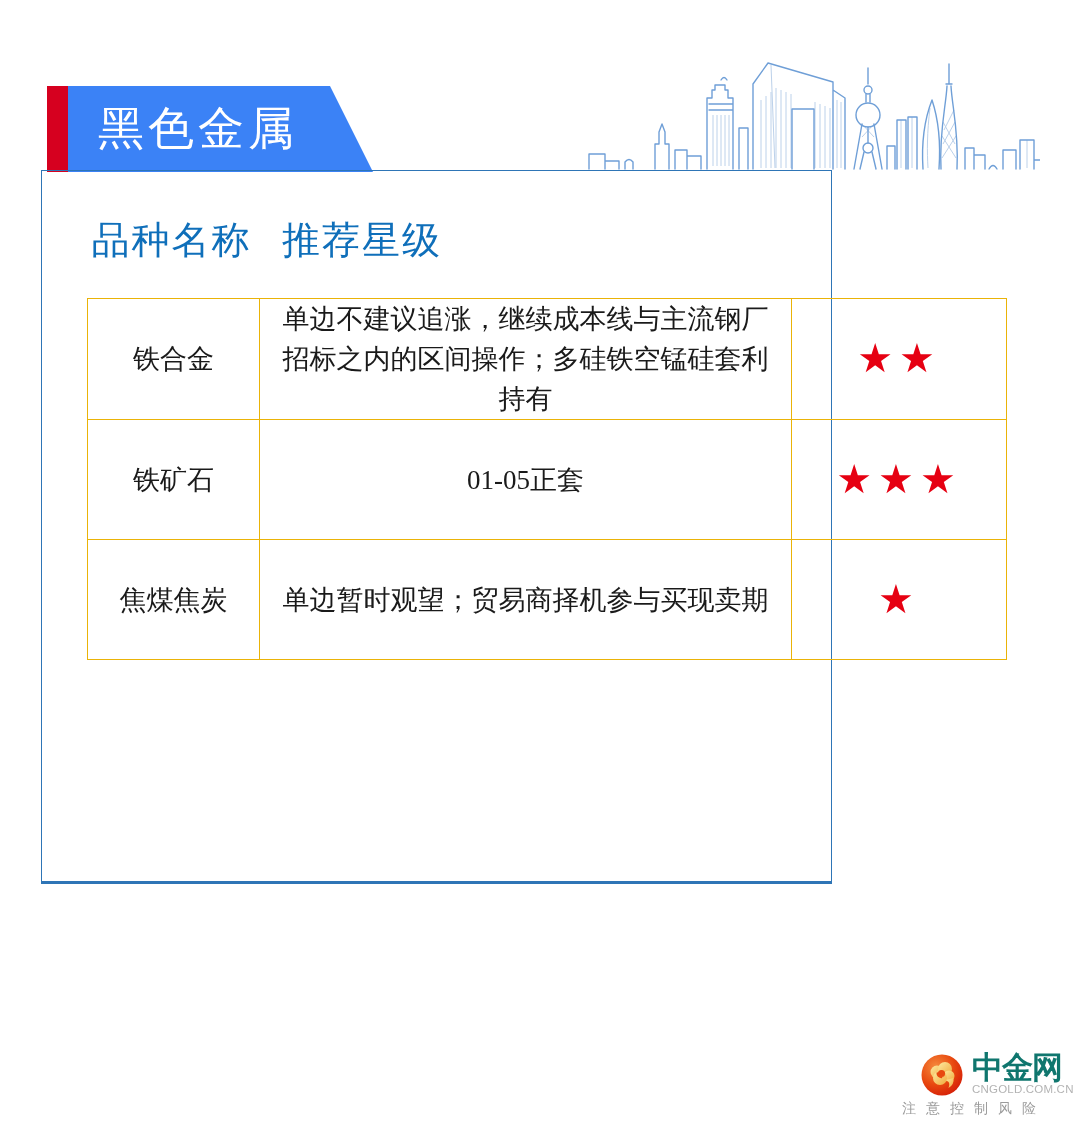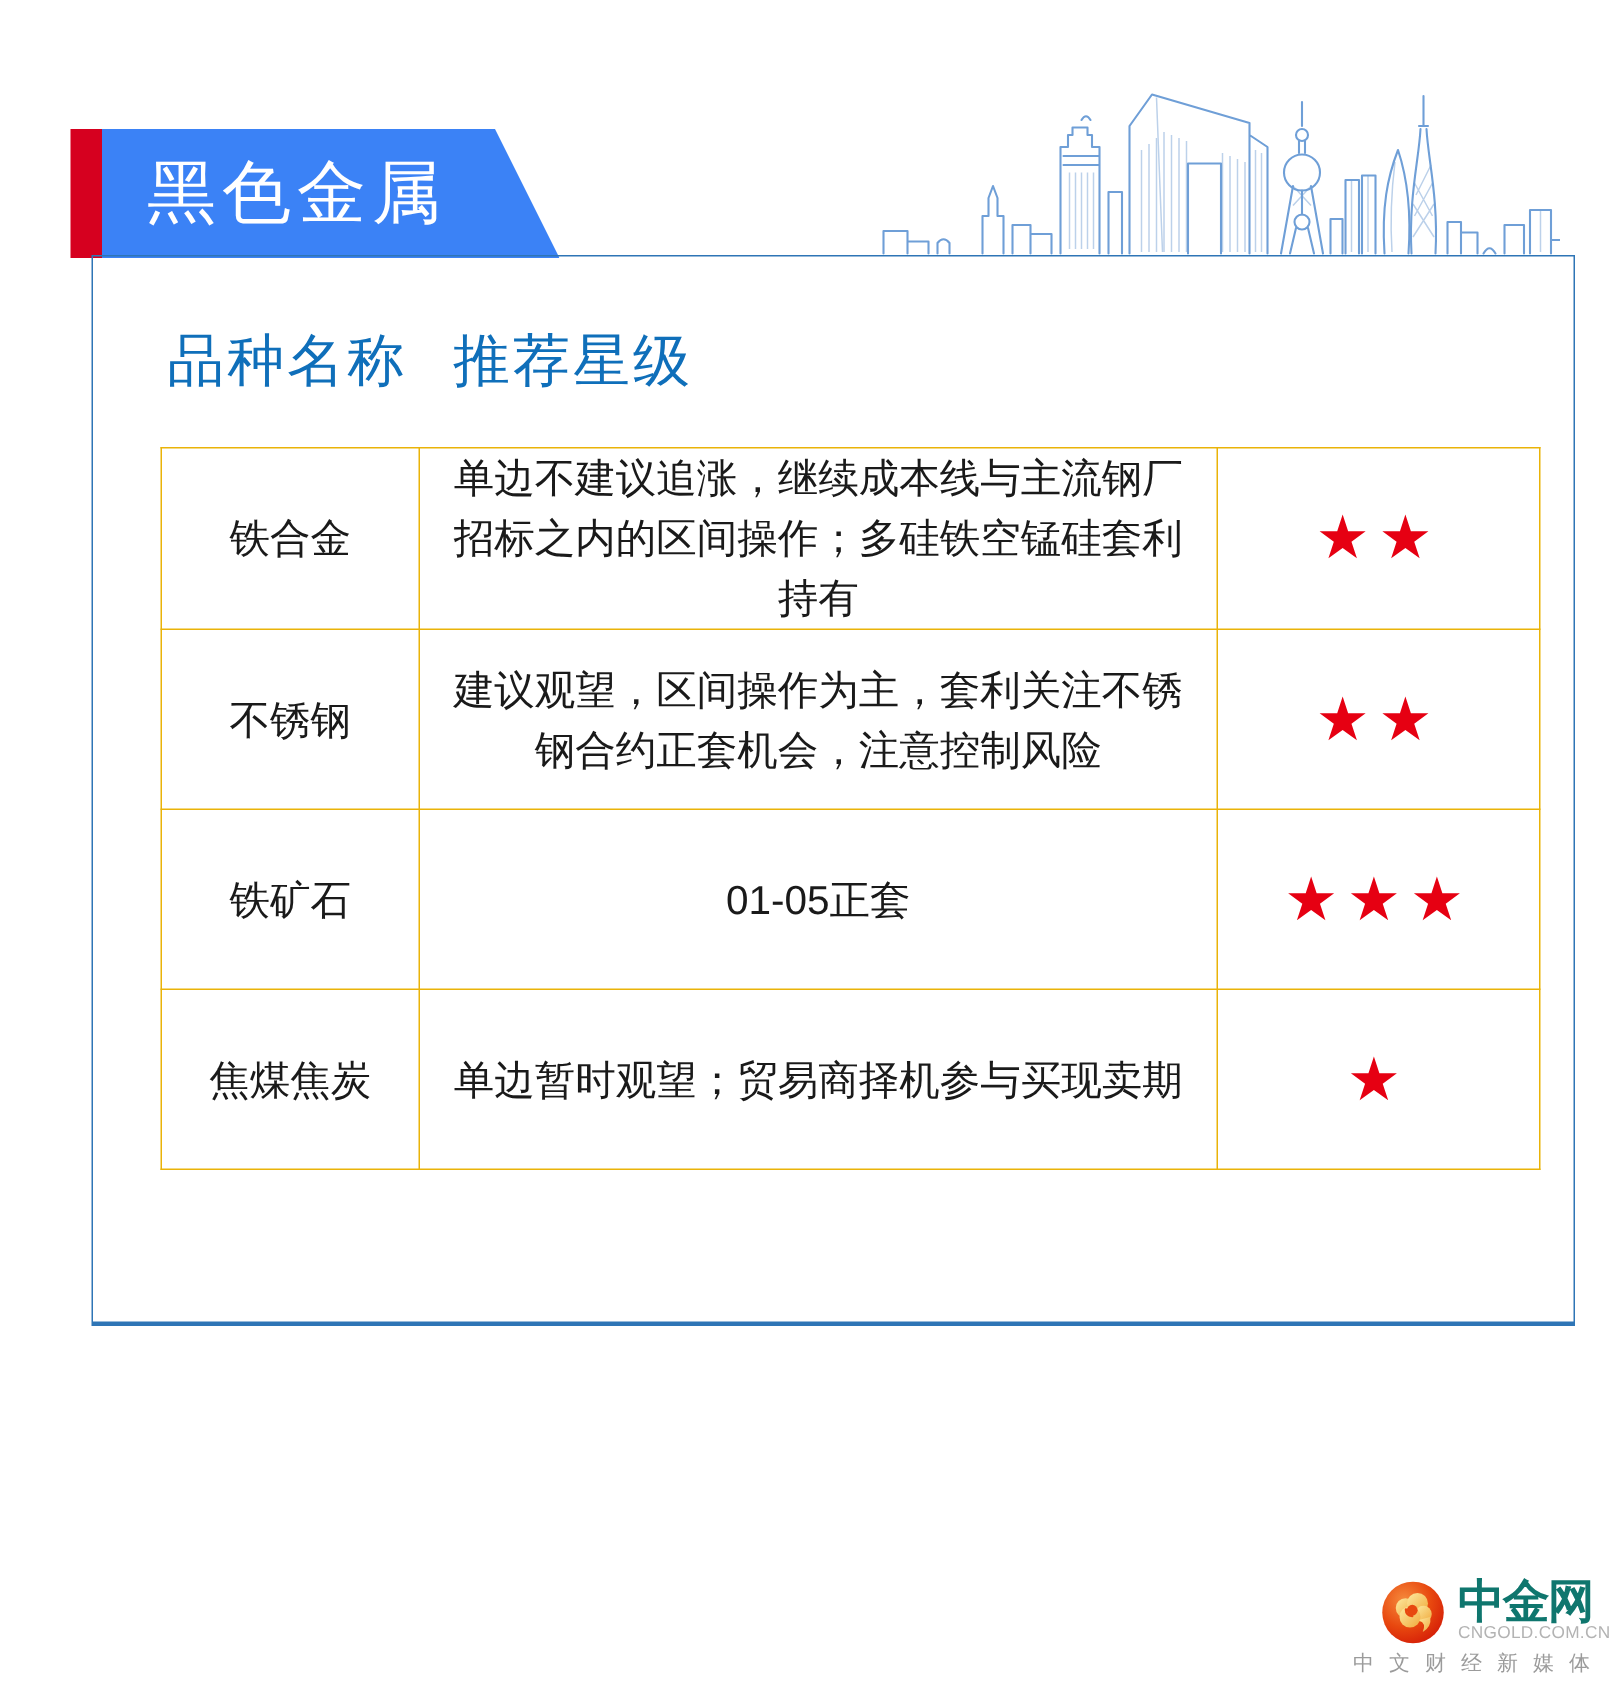--- a/index.html
+++ b/index.html
@@ -17,23 +17,24 @@
     position:absolute;left:68px;top:86px;width:305px;height:86px;
     background:#3b82f6;
     clip-path:polygon(0 0,262px 0,100% 100%,0 100%);
     display:flex;align-items:center;box-sizing:border-box;padding-left:30px;
   }
   .banner-title{color:#ffffff;font-size:46px;letter-spacing:4px;font-weight:400;}
   
   .skyline{position:absolute;left:575px;top:60px;}
   
   .frame{
-    position:absolute;left:61px;top:170px;width:989px;height:714px;
+    position:absolute;left:41px;top:170px;width:791px;height:714px;
     border:1px solid #2e75b6;border-bottom-width:3px;box-sizing:border-box;
     background:transparent;
+    font-family:Liberation Serif, serif;
   }
   
   .thead{
     position:absolute;left:45px;top:44px;width:892px;display:flex;
     color:#0f6fba;font-size:38px;font-weight:500;letter-spacing:2px;
   }
   .th{text-align:center;}
   .w1{width:169px;} .w2{width:511px;} .w3{width:212px;}
   
   .tbl{
@@ -116,25 +117,20 @@
     </div>
 
     <table class="tbl">
       <tbody>
           <tr>
         <td class="name">铁合金</td>
         <td class="desc">单边不建议追涨，继续成本线与主流钢厂招标之内的区间操作；多硅铁空锰硅套利持有</td>
         <td class="stars">★★</td>
       </tr>
       <tr>
-        <td class="name">不锈钢</td>
-        <td class="desc">建议观望，区间操作为主，套利关注不锈钢合约正套机会，注意控制风险</td>
-        <td class="stars">★★</td>
-      </tr>
-      <tr>
         <td class="name">铁矿石</td>
         <td class="desc">01-05正套</td>
         <td class="stars">★★★</td>
       </tr>
       <tr>
         <td class="name">焦煤焦炭</td>
         <td class="desc">单边暂时观望；贸易商择机参与买现卖期</td>
         <td class="stars">★</td>
       </tr>
     </tbody>
@@ -160,16 +156,16 @@
         <circle cx="24" cy="15" r="7"></circle>
         <circle cx="28" cy="22" r="5.5"></circle>
         <circle cx="19" cy="24" r="7"></circle>
         <path d="M25 26 q5 2 2.5 8 q6 -3.5 5 -10 z"></path>
       </g>
       <circle cx="20.5" cy="19.5" r="3.6" fill="#e8480f"></circle>
       <path d="M20.5 23.4 q-4.2 -0.6 -4.2 -4.4" stroke="#e8480f" stroke-width="1.6" fill="none" stroke-linecap="round"></path>
     </svg>
     <div class="logo-cn">中金网</div>
     <div class="logo-domain">CNGOLD.COM.CN</div>
-    <div class="logo-tagline">中文财经新媒体</div>
+    <div class="logo-tagline">注意控制风险</div>
   </div>
 
 </div>
 
 </body></html>

